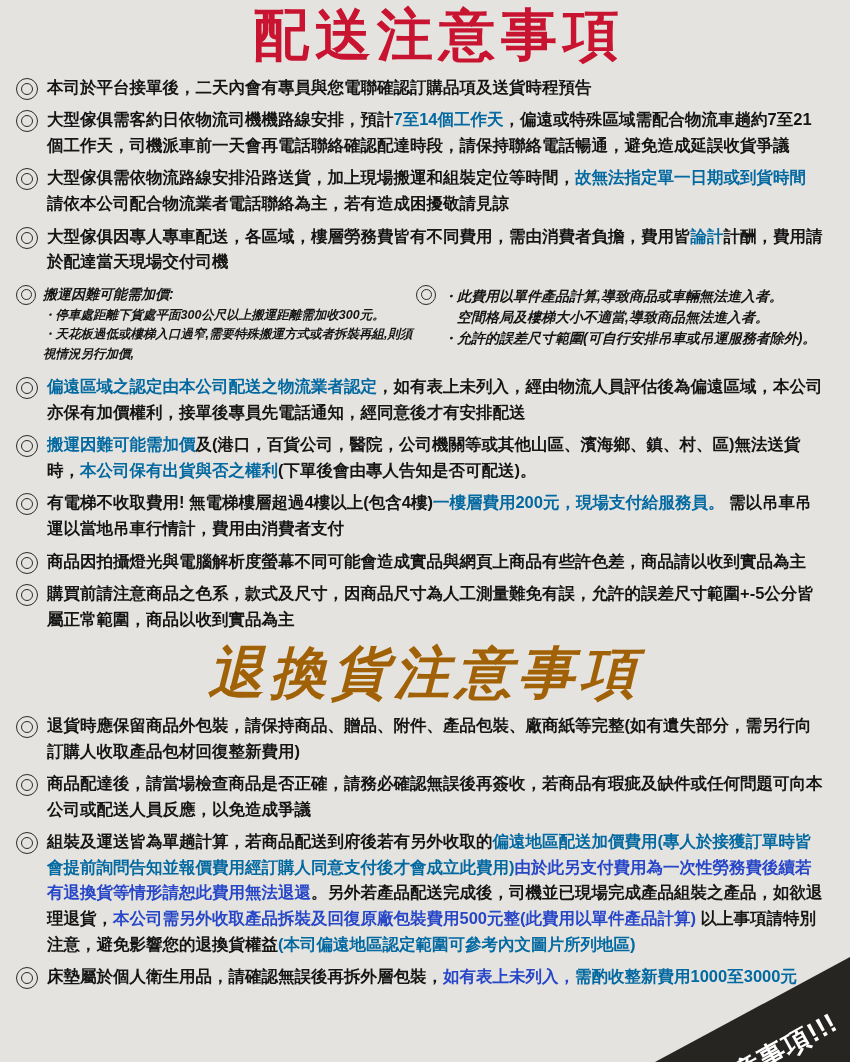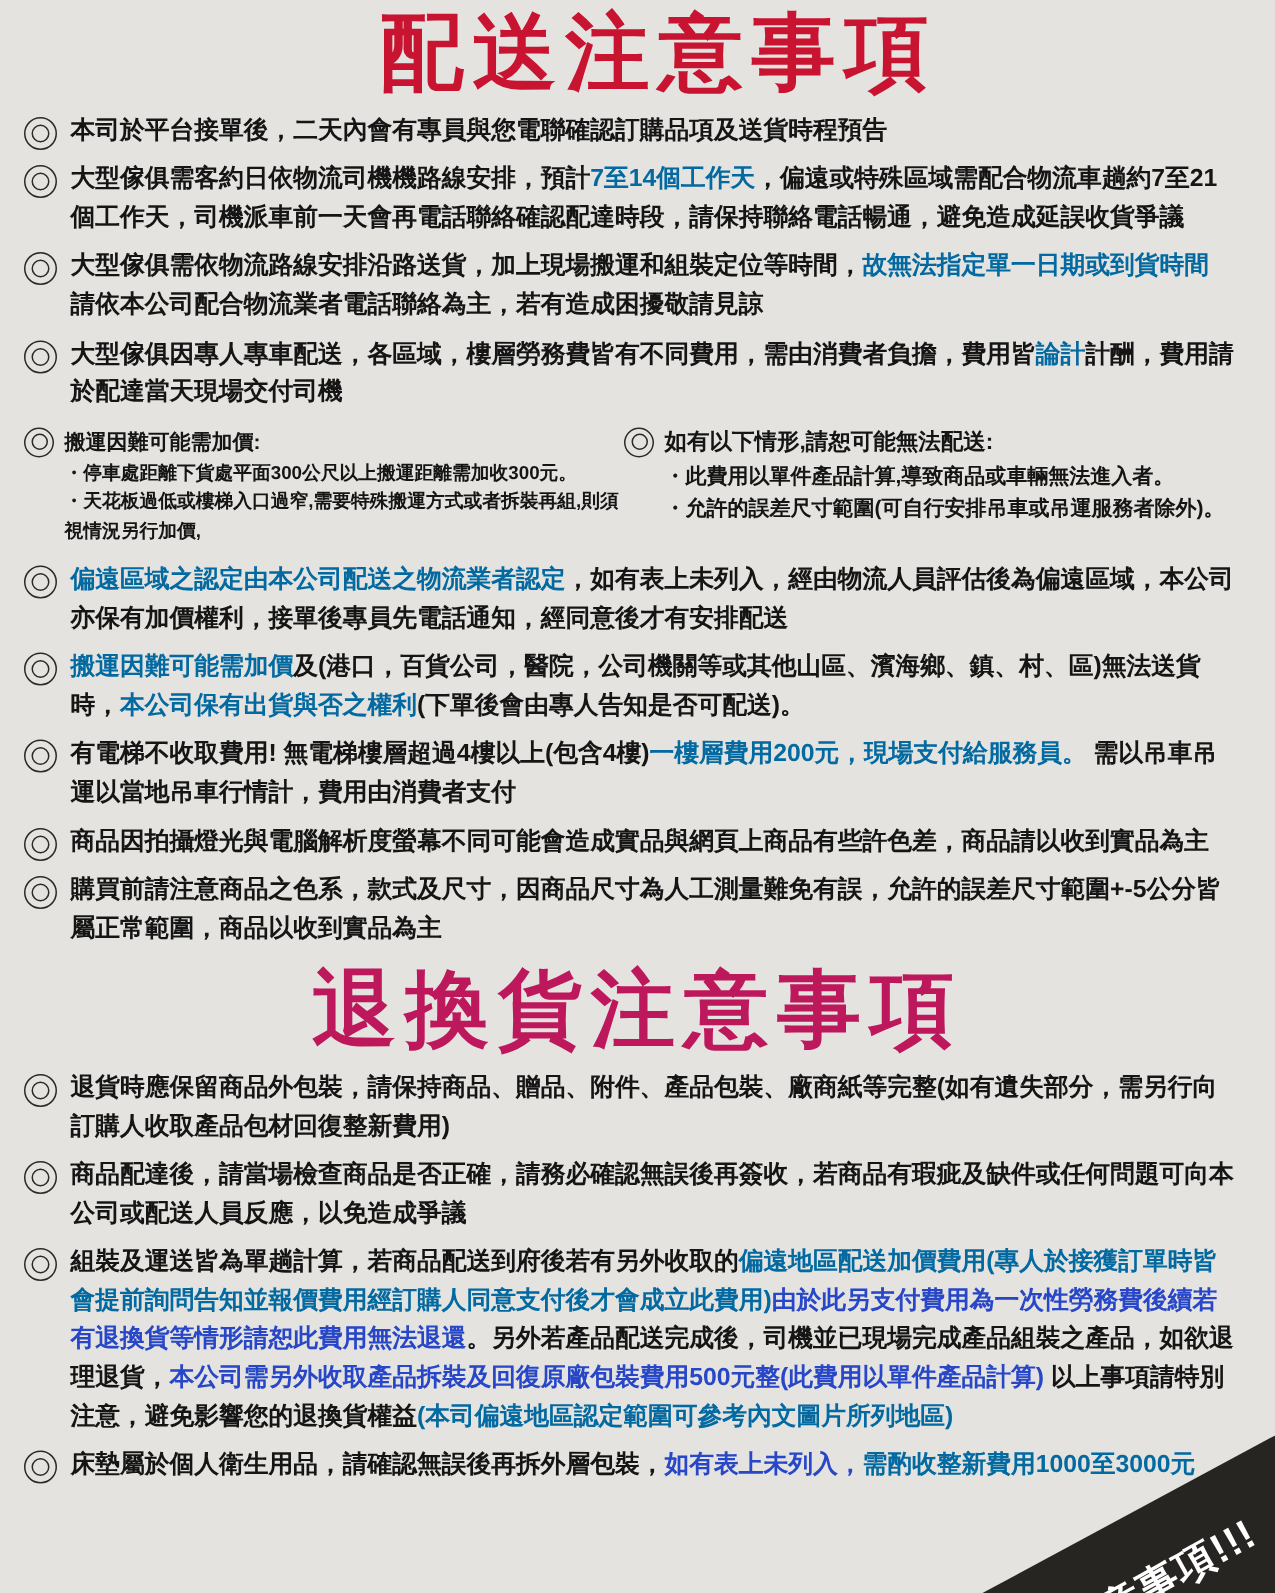--- a/index.html
+++ b/index.html
@@ -13,21 +13,21 @@
     overflow:hidden;
   }
   .page-title{
     text-align:center;
     font-size:56px;
     letter-spacing:6px;
     line-height:1.05;
     margin:6px 0 10px 0;
   }
   .page-title.red{color:#c81430;padding-left:28px;}
-  .page-title.blue{color:#be185d; margin-top:12px;}
+  .page-title.blue{color:#a16207; margin-top:12px;font-style:italic;}
   .items{padding:0 24px 0 14px;}
   .item{
     display:flex;
     align-items:flex-start;
     margin-bottom:7px;
     font-size:16.5px;
     line-height:1.55;
   }
   .bullet{
     flex:0 0 22px;
@@ -47,20 +47,21 @@
   }
   .item .txt{flex:1;}
   .seg-k{color:#151515;}
   .seg-r{color:#0369a1;}
   .seg-b{color:#2746c8;}
   
   .twocol{
     display:flex;
     padding:2px 6px 6px 14px;
     margin-bottom:4px;
+    font-style:italic;
   }
   .col{display:flex;align-items:flex-start;}
   .col-left{flex:0 0 400px;}
   .col-right{flex:1;}
   .col .bullet{
     flex:0 0 20px;width:20px;height:20px;margin:1px 7px 0 2px;
   }
   .col .bullet .inner{width:11px;height:11px;}
   .col-body{flex:1;}
   .col-heading{font-size:14px;line-height:1.45;}
@@ -131,23 +132,23 @@
           <div class="subitem">・停車處距離下貨處平面300公尺以上搬運距離需加收300元。</div>
           <div class="subitem">・天花板過低或樓梯入口過窄,需要特殊搬運方式或者拆裝再組,則須視情況另行加價,</div>
         </div>
     </div>
   </div>
   <div class="col col-right">
     <span class="bullet">
         <span class="inner"></span>
       </span>
     <div class="col-body">
-      <div class="col-heading">如有以下情形,請恕可能無法配送:</div>
       <div class="sublist">
           <div class="subitem">・此費用以單件產品計算,導致商品或車輛無法進入者。</div>
+          <div class="subitem indent">空間格局及樓梯大小不適當,導致商品無法進入者。</div>
           <div class="subitem">・允許的誤差尺寸範圍(可自行安排吊車或吊運服務者除外)。</div>
         </div>
     </div>
   </div>
 </div>
 
 <div class="items">
     <div class="item">
       <span class="bullet">
         <span class="inner"></span>

